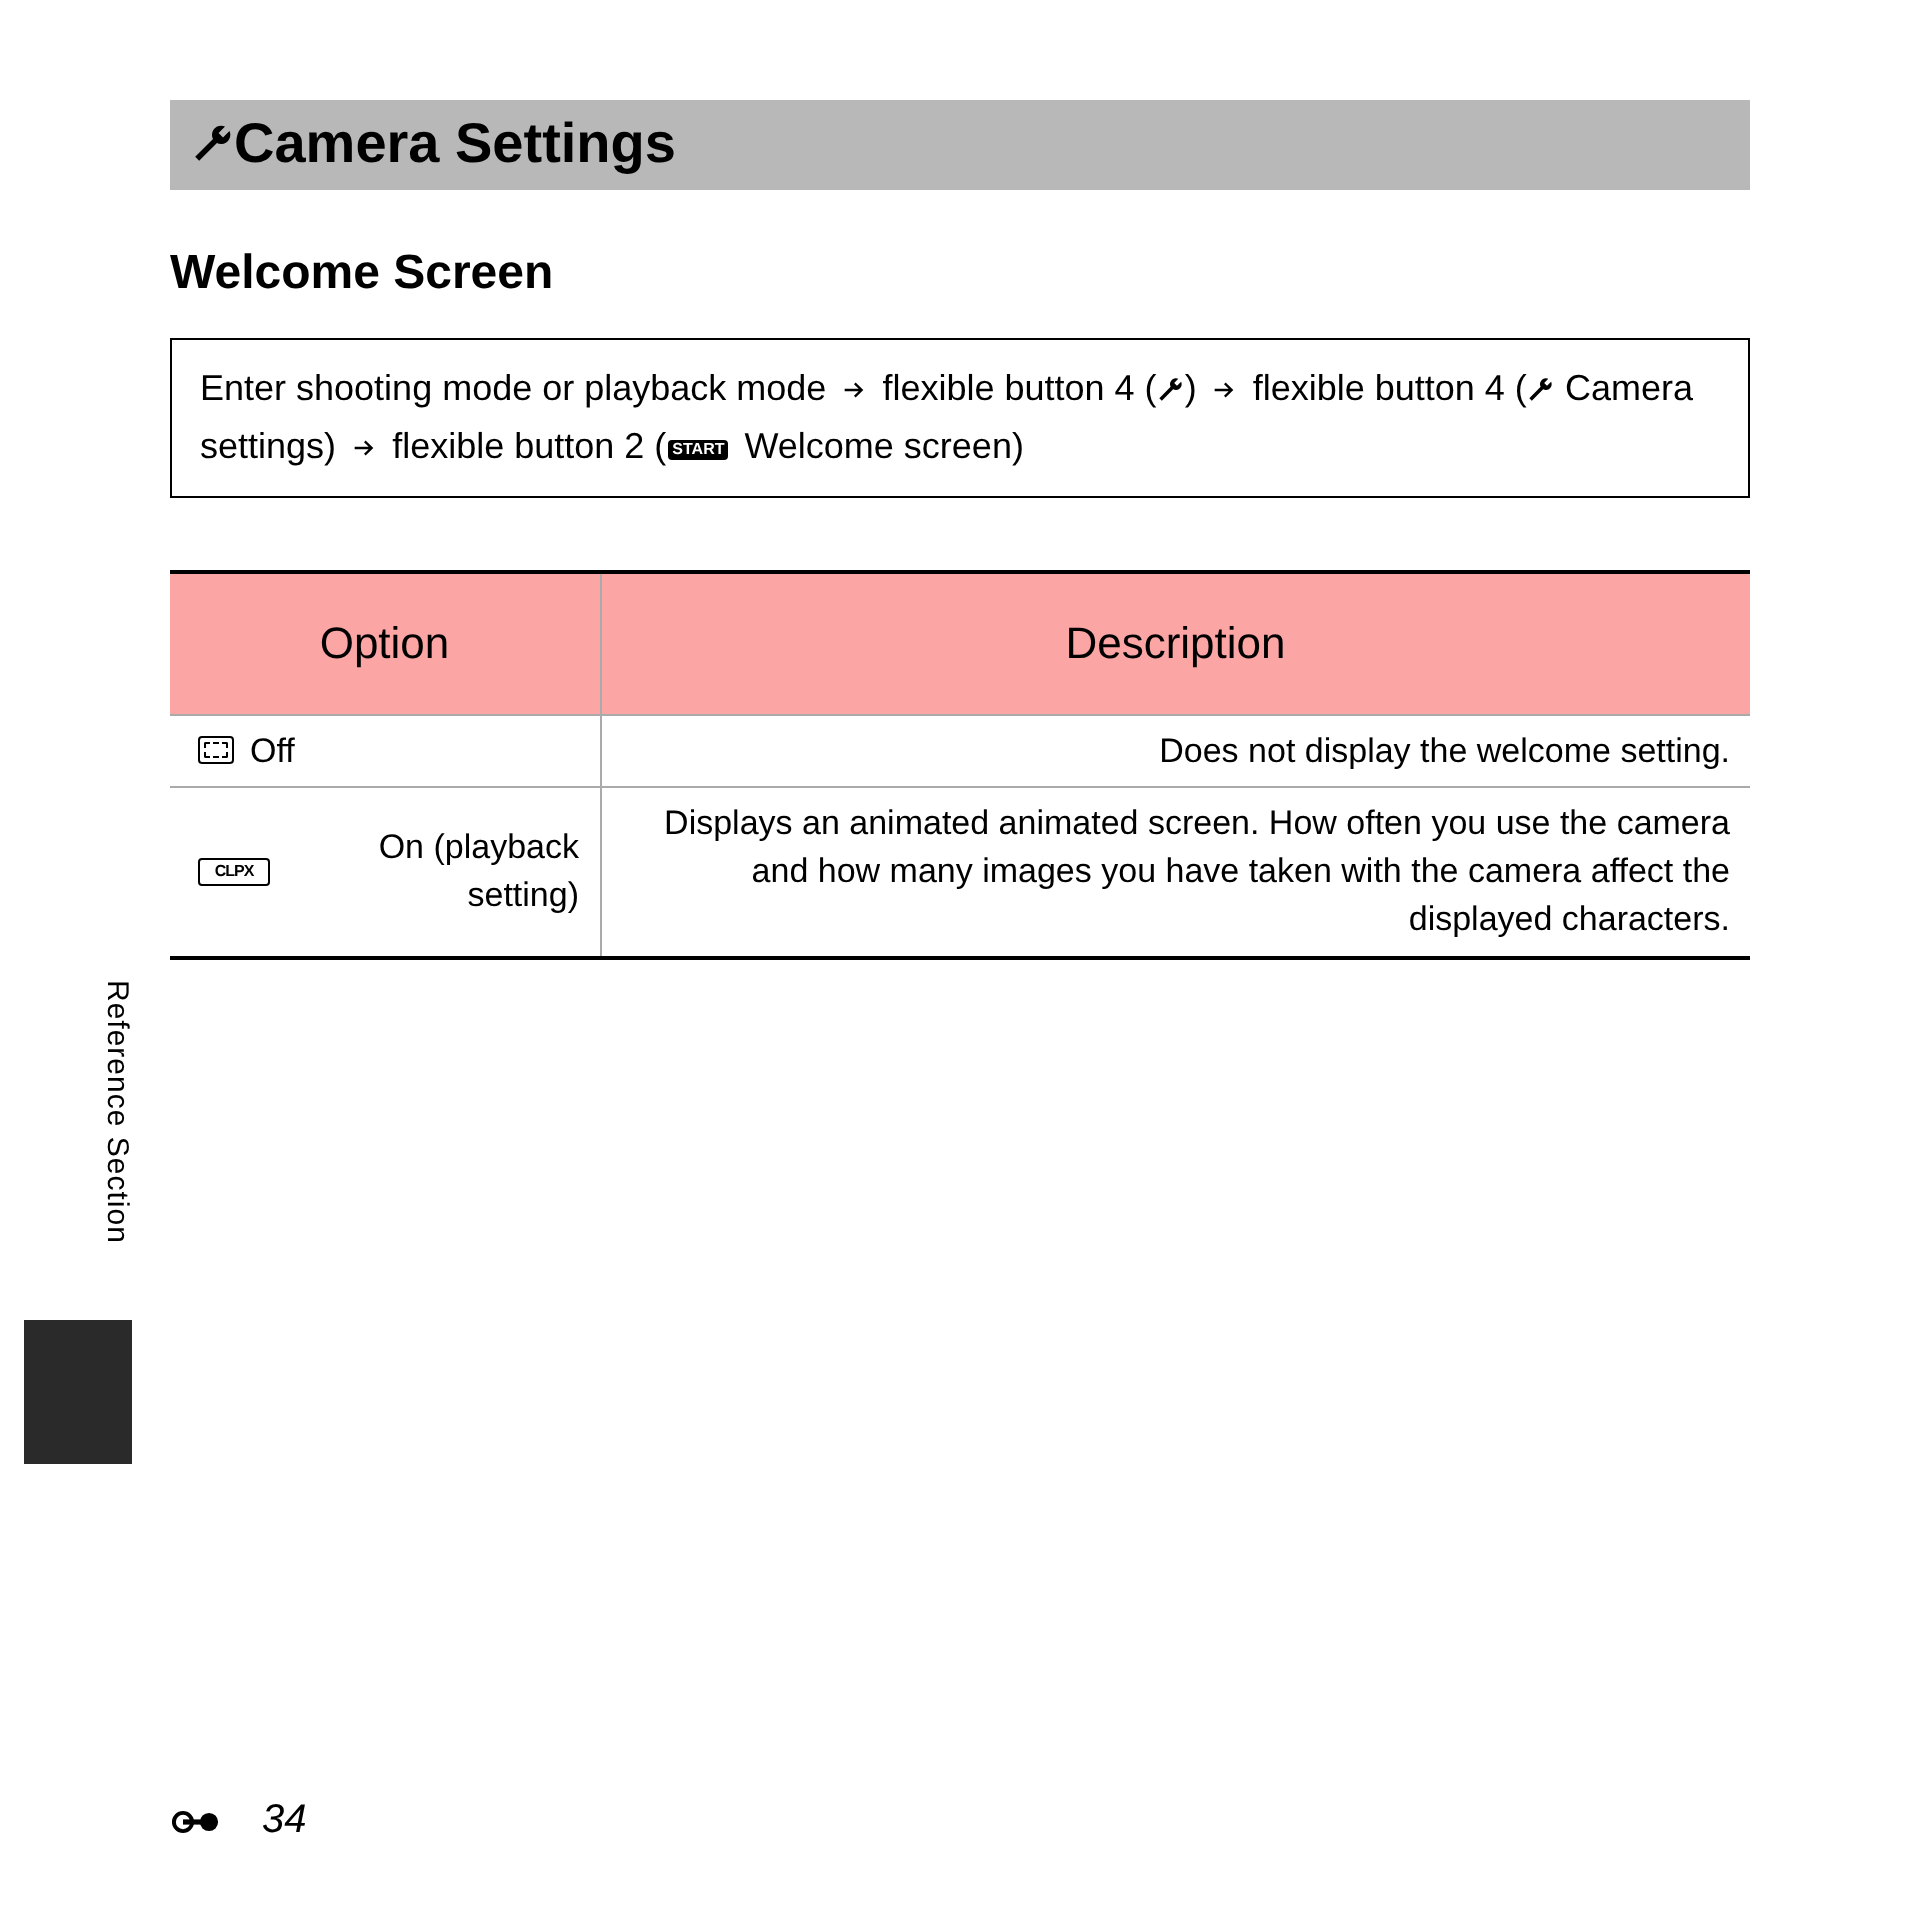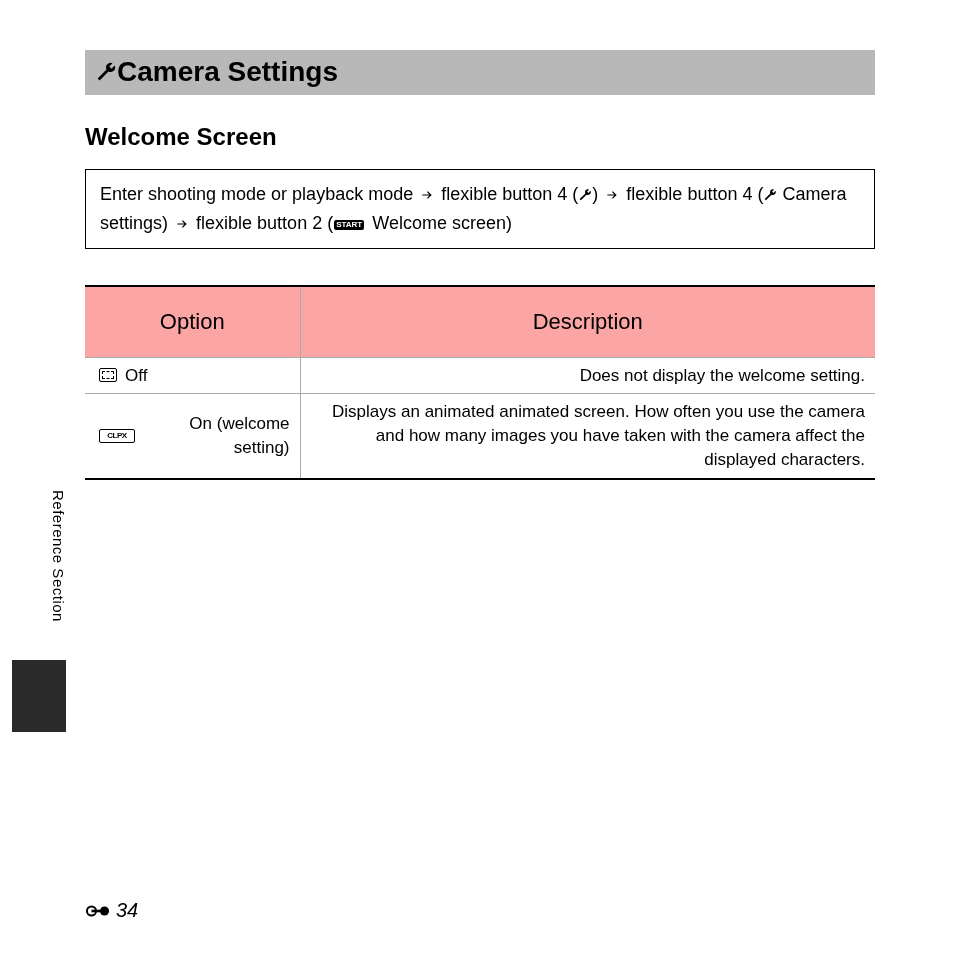--- a/index.html
+++ b/index.html
@@ -142,21 +142,21 @@
     letter-spacing: 0.5px;
   }
   .page-num {
     position: absolute;
     left: 85px;
     bottom: 32px;
     font-size: 20px;
     font-style: italic;
     display: flex;
     align-items: center;
-    gap: 5px;
+    gap: 20px;
   }
   .link-icon {
     width: 26px; height: 16px;
   }
 </style>
 </head>
 <body>
 
 <div class="side-tab"></div>
 <div class="side-label">Reference Section</div>
@@ -211,21 +211,21 @@
             <span class="opt-icon-off"></span>
             <span>Off</span>
           </div>
         </td>
         <td>Does not display the welcome setting.</td>
       </tr>
       <tr>
         <td>
           <div class="opt-cell">
             <span class="opt-icon-on">CLPX</span>
-            <span>On (welcome setting)</span>
+            <span>On (playback setting)</span>
           </div>
         </td>
         <td>Displays an animated animated screen. How often you use the camera and how many images you have taken with the camera affect the displayed characters.</td>
       </tr>
     </tbody>
   </table>
 
 </div>
 
 <div class="page-num">

